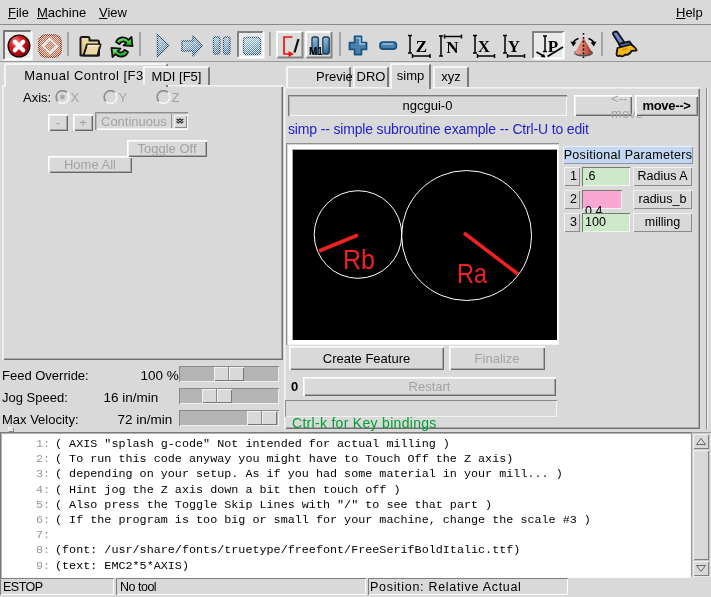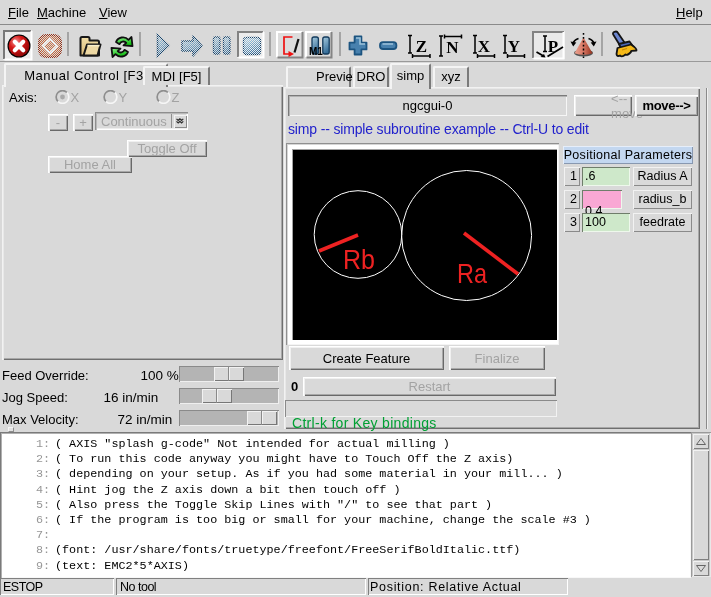--- a/index.html
+++ b/index.html
@@ -202,21 +202,21 @@
 
 <div class="abs" id="leftnb" style="left:2px;top:85px;width:281px;height:275px;background:#d9d9d9;box-shadow: inset 1px 1px 0 #f2f2f2, inset 2px 2px 0 #e8e8e8, inset -1px -1px 0 #6f6f6f, inset -2px -2px 0 #a8a8a8;"></div>
 
 <div class="abs" style="left:4px;top:63px;width:164px;height:24px;background:#d9d9d9;border-top:2px solid #f4f4f4;border-left:2px solid #f4f4f4;border-right:2px solid #7a7a7a;border-radius:2px 2px 0 0;">
   <div style="text-align:center;margin-top:3px;letter-spacing:0.5px;">Manual Control [F3]</div>
 </div>
 <div class="abs" style="left:143px;top:66px;width:67px;height:19px;background:#d9d9d9;border-top:2px solid #f4f4f4;border-left:2px solid #f4f4f4;border-right:2px solid #7a7a7a;border-radius:2px 2px 0 0;">
   <div style="text-align:center;margin-top:1px;">MDI [F5]</div>
 </div>
 
-<div class="abs" style="left:9px;top:90px;">Axis:</div>
+<div class="abs" style="left:23px;top:90px;">Axis:</div>
 <svg class="abs" style="left:50px;top:90px;" width="140" height="14">
   <g transform="translate(5.5,0)">
     <path d="M2.5,11.5 A5.1,5.1 0 0 1 11.5,2.5" fill="none" stroke="#8e8e8e" stroke-width="1.7"></path>
     <path d="M11.5,2.5 A5.1,5.1 0 0 1 2.5,11.5" fill="none" stroke="#f6f6f6" stroke-width="1.7"></path>
     <circle cx="7" cy="7" r="2.4" fill="#a9a9a9"></circle>
   </g>
   <g transform="translate(53.5,0)">
     <path d="M2.5,11.5 A5.1,5.1 0 0 1 11.5,2.5" fill="none" stroke="#8e8e8e" stroke-width="1.7"></path>
     <path d="M11.5,2.5 A5.1,5.1 0 0 1 2.5,11.5" fill="none" stroke="#f6f6f6" stroke-width="1.7"></path>
   </g>
@@ -297,21 +297,21 @@
 
 <div class="abs" style="left:563px;top:146px;width:130px;height:18px;background:#c3d7f0;box-shadow:inset 1px 1px 0 #e6eefa, inset -1px -1px 0 #8898b0;font-size:12.5px;letter-spacing:0.3px;white-space:nowrap;text-align:center;padding-top:2px;">Positional Parameters</div>
 <div class="abs" style="left:564px;top:167px;width:16px;height:19px;background:#d9d9d9;box-shadow:inset 1px 1px 0 #f2f2f2, inset -1px -1px 0 #8a8a8a;font-size:12.5px;text-align:right;padding:2px 3px 0 0;">1</div>
 <div class="abs" style="left:582px;top:167px;width:48px;height:19px;background:#cee8ca;box-shadow:inset 1px 1px 0 #6f7d6b, inset -1px -1px 0 #eef8ec;font-size:12.5px;padding:2px 0 0 3px;">.6</div>
 <div class="abs" style="left:633px;top:167px;width:59px;height:19px;background:#d9d9d9;box-shadow:inset 1px 1px 0 #f2f2f2, inset -1px -1px 0 #8a8a8a;font-size:12.5px;text-align:center;padding-top:2px;">Radius A</div>
 <div class="abs" style="left:564px;top:190px;width:16px;height:19px;background:#d9d9d9;box-shadow:inset 1px 1px 0 #f2f2f2, inset -1px -1px 0 #8a8a8a;font-size:12.5px;text-align:right;padding:2px 3px 0 0;">2</div>
 <div class="abs" style="left:582px;top:190px;width:40px;height:19px;background:#f9a8d4;box-shadow:inset 1px 1px 0 #6f7d6b, inset -1px -1px 0 #eef8ec;font-size:12.5px;padding:14px 0 0 3px;">0.4</div>
 <div class="abs" style="left:633px;top:190px;width:59px;height:19px;background:#d9d9d9;box-shadow:inset 1px 1px 0 #f2f2f2, inset -1px -1px 0 #8a8a8a;font-size:12.5px;text-align:center;padding-top:2px;">radius_b</div>
 <div class="abs" style="left:564px;top:213px;width:16px;height:19px;background:#d9d9d9;box-shadow:inset 1px 1px 0 #f2f2f2, inset -1px -1px 0 #8a8a8a;font-size:12.5px;text-align:right;padding:2px 3px 0 0;">3</div>
 <div class="abs" style="left:582px;top:213px;width:48px;height:19px;background:#cee8ca;box-shadow:inset 1px 1px 0 #6f7d6b, inset -1px -1px 0 #eef8ec;font-size:12.5px;padding:2px 0 0 3px;">100</div>
-<div class="abs" style="left:633px;top:213px;width:59px;height:19px;background:#d9d9d9;box-shadow:inset 1px 1px 0 #f2f2f2, inset -1px -1px 0 #8a8a8a;font-size:12.5px;text-align:center;padding-top:2px;">feedrate</div>
+<div class="abs" style="left:633px;top:213px;width:59px;height:19px;background:#d9d9d9;box-shadow:inset 1px 1px 0 #f2f2f2, inset -1px -1px 0 #8a8a8a;font-size:12.5px;text-align:center;padding-top:2px;">milling</div>
 
 <div class="abs raised btn" style="left:289px;top:346px;width:155px;height:24px;">Create Feature</div>
 <div class="abs raised btn gray" style="left:449px;top:346px;width:96px;height:24px;">Finalize</div>
 <div class="abs" style="left:291px;top:379px;font-weight:bold;">0</div>
 <div class="abs raised btn gray" style="left:303px;top:377px;width:253px;height:19px;">Restart</div>
 <div class="abs" style="left:285px;top:400px;width:272px;height:17px;box-shadow:inset 1px 1px 0 #8a8a8a, inset -1px -1px 0 #f2f2f2;color:#00a033;padding:15px 0 0 7px;font-size:14px;letter-spacing:0.3px;">Ctrl-k for Key bindings</div>
 
 <div class="abs" style="left:706px;top:88px;width:2px;height:341px;background:#8a8a8a;border-right:1px solid #f0f0f0;"></div>
 
 <div class="abs" id="gcode" style="left:0;top:432px;width:691px;height:146px;background:#ffffff;box-shadow: inset 1px 1px 0 #7a7a7a, inset 2px 2px 0 #b0b0b0, inset -1px -1px 0 #f8f8f8;font-family:'Liberation Mono', monospace;font-size:11.75px;line-height:15.2px;white-space:pre;">

